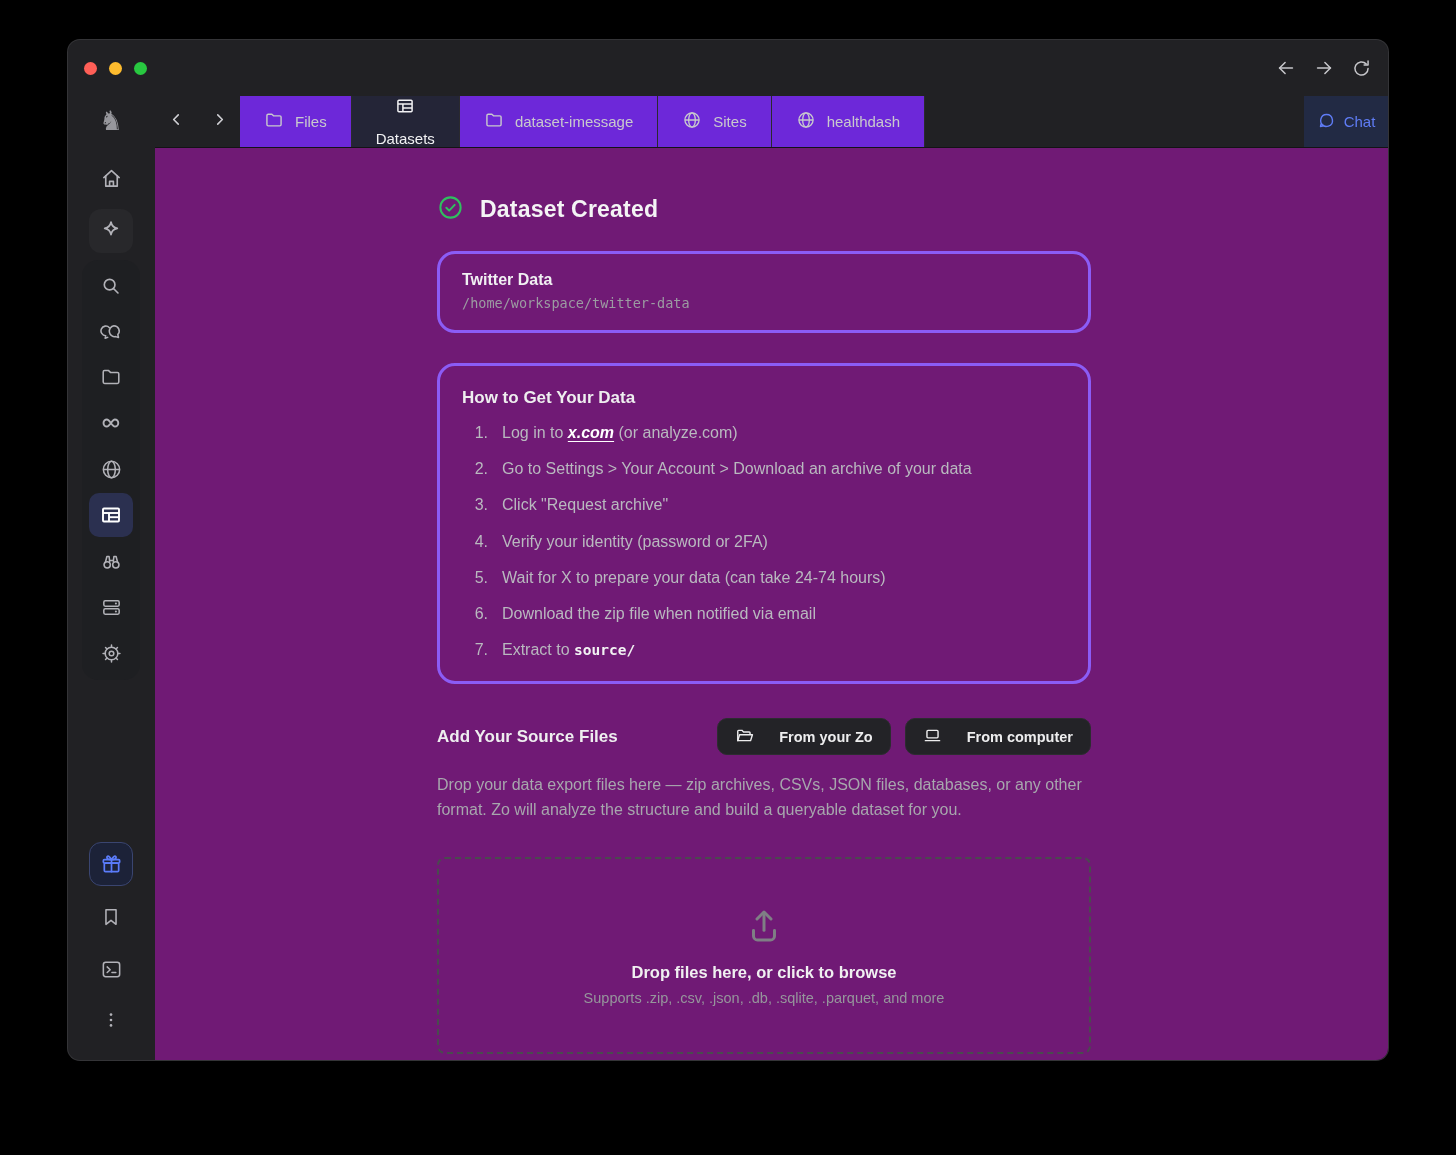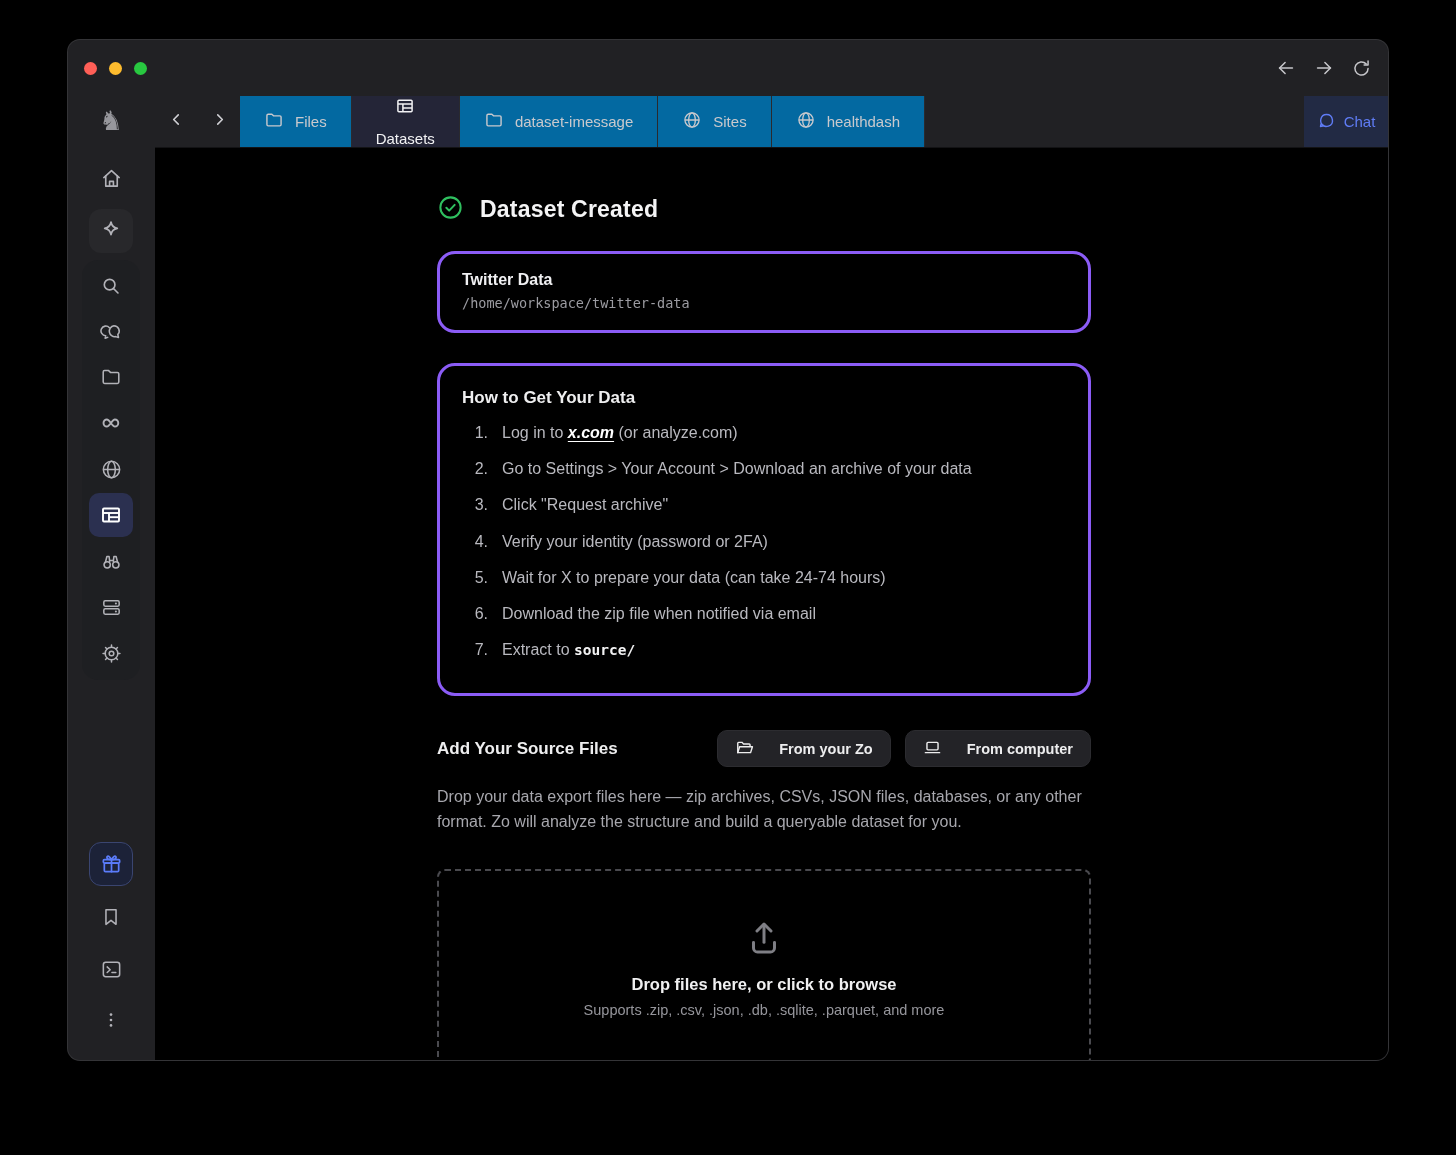--- a/index.html
+++ b/index.html
@@ -28,41 +28,41 @@
   .side-btn.raised { background:#28282b; border-radius:12px; }
   .side-btn.active { background:#2b3050; color:#fff; border-radius:10px; }
   .side-btn.gift { background:#1c2238; border:1px solid #3a4570; border-radius:12px; color:#5b7cfa; }
   .logo { position:absolute; left:21px; top:3px; width:44px; height:44px; display:flex; align-items:center; justify-content:center;
     color:#97979c; font-size:27px; }
 
   
   .main { flex:1; display:flex; flex-direction:column; background:#212124; min-width:0; }
   .tabstrip { height:52px; display:flex; align-items:stretch; border-bottom:1px solid #131315; flex:none; }
   .nav-chevrons { width:85px; flex:none; display:flex; align-items:center; justify-content:center; gap:26px; color:#cfcfd3; }
-  .tab { display:flex; align-items:center; gap:11px; padding:0 24px; background:#0369a1;
+  .tab { display:flex; align-items:center; gap:11px; padding:0 24px; background:#6d28d9;
     border-right:1px solid #2a2a2e; color:#c9c9cd; font-size:15px; white-space:nowrap; }
   .tab:first-of-type { border-left:1px solid #2a2a2e; }
   .tab.active { background:#242537; color:#f2f2f4;flex-direction:column; }
   .tab svg { flex:none; }
   .strip-spacer { flex:1; }
   .chat-tab { width:84px; flex:none; background:#222a44; color:#5f7cf5; display:flex; align-items:center;
     justify-content:center; gap:8px; font-size:15px; font-weight:500; }
 
-  .content { flex:1; background:#000000; overflow:hidden; }
+  .content { flex:1; background:#701a75; overflow:hidden; }
   .col { width:654px; margin-left:282px; }
 
   .status-row { margin-top:46px; display:flex; align-items:center; gap:16px; }
   .status-row h1 { font-size:23px; font-weight:700; color:#f4f4f5; letter-spacing:.2px; }
 
   .card { border:3px solid #8b5cf6; border-radius:18px; }
   .card.dataset { margin-top:26px; padding:17px 22px 19px; }
   .ds-name { font-size:16px; font-weight:600; color:#f0f0f2; }
   .ds-path { margin-top:6px; font-family:"DejaVu Sans Mono",monospace; font-size:13.5px; color:#9c9ca2; }
 
-  .card.howto { margin-top:30px; padding:22px 22px 32px; }
+  .card.howto { margin-top:30px; padding:22px 22px 20px; }
   .howto-title { font-size:17px; font-weight:600; color:#eeeeef; }
   .steps { margin-top:10px; list-style:none; }
   .steps li { display:flex; gap:14px; margin-top:13px; font-size:16px; color:#b9b9bf; line-height:1.45; }
   .steps .num { width:26px; text-align:right; flex:none; }
   .steps .link { color:#ffffff; font-weight:600; text-decoration:underline; text-underline-offset:3px; cursor:pointer;font-style:italic; }
   .steps .code { font-family:"DejaVu Sans Mono",monospace; font-weight:700; color:#f2f2f3; font-size:14.5px; }
 
   .addrow { margin-top:34px; display:flex; align-items:center; }
   .add-title { font-size:17px; font-weight:600; color:#eeeeef; flex:1; }
   .btn { height:37px; display:flex; align-items:center; gap:25px; padding:0 17px; background:#232327;

